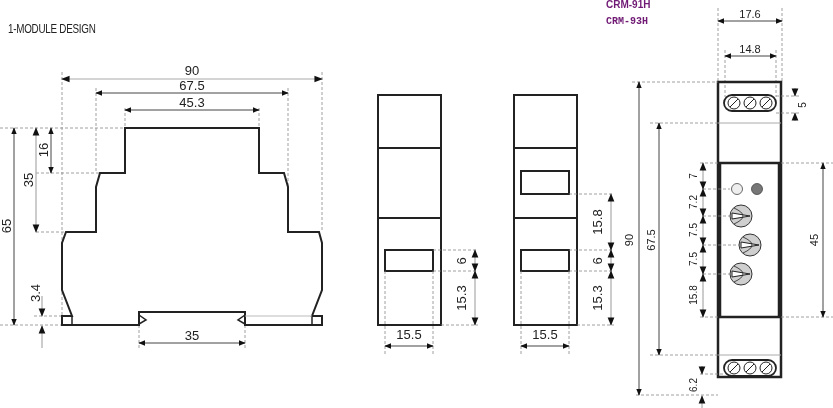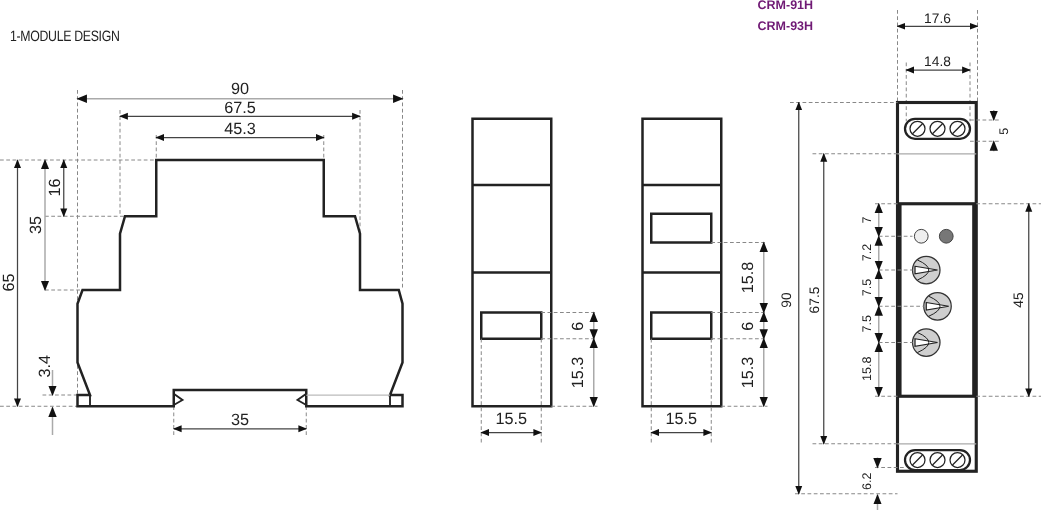--- a/index.html
+++ b/index.html
@@ -13,21 +13,21 @@
   .dim { stroke: #444; stroke-width: 1; }
   .dimg { stroke: #aaa; stroke-width: 1.2; }
   .lbl { font-family: "Liberation Sans", sans-serif; font-size: 13px; fill: #222; }
   .lbls { font-family: "Liberation Sans", sans-serif; font-size: 10px; fill: #222; }
 </style>
 </head>
 <body>
 
 <div class="title">1-MODULE DESIGN</div>
 <div class="model" style="top:-1px;">CRM-91H</div>
-<div class="model" style="top:16px;">CRM-93H</div>
+<div class="model" style="top:16px;font-family:Liberation Mono, monospace;">CRM-93H</div>
 
 <svg width="833" height="408" viewBox="0 0 833 408" xmlns="http://www.w3.org/2000/svg">
   <defs>
     <marker id="ah" viewBox="0 0 10 10" refX="9" refY="5" markerWidth="7" markerHeight="7" orient="auto-start-reverse">
       <path d="M0,1 L10,5 L0,9 z" fill="#111"></path>
     </marker>
   </defs>
 
   <g>
 

